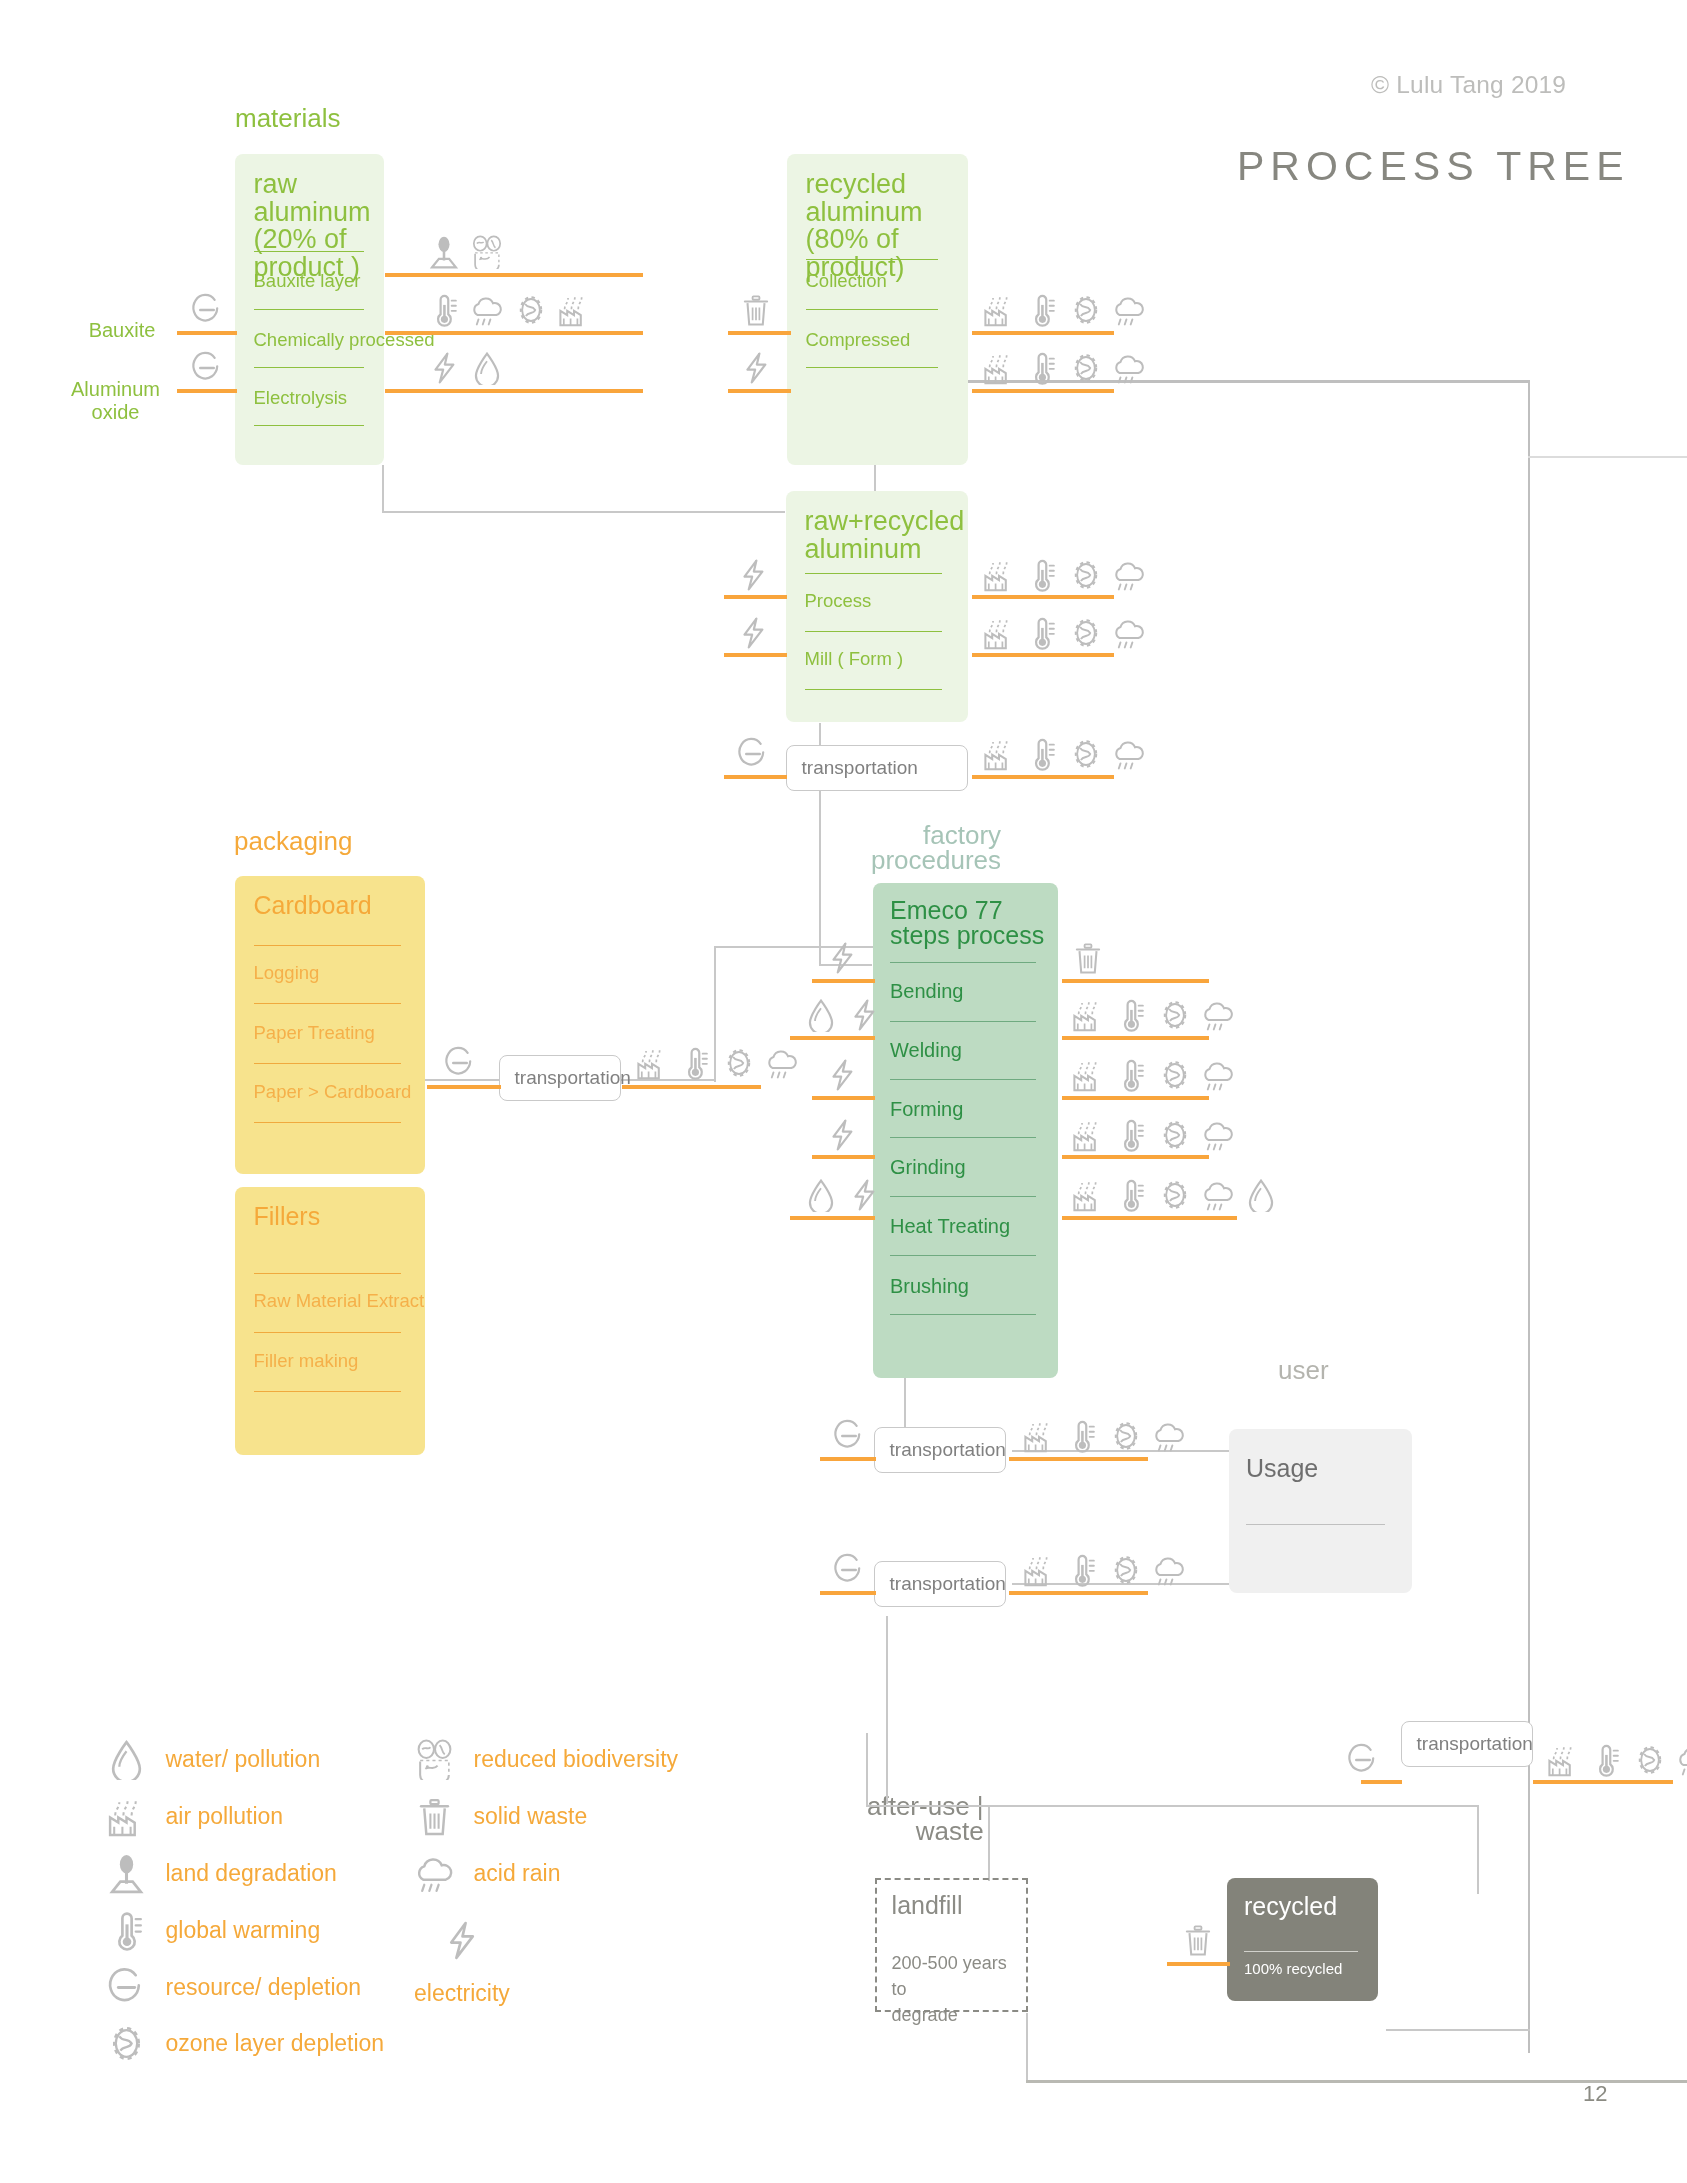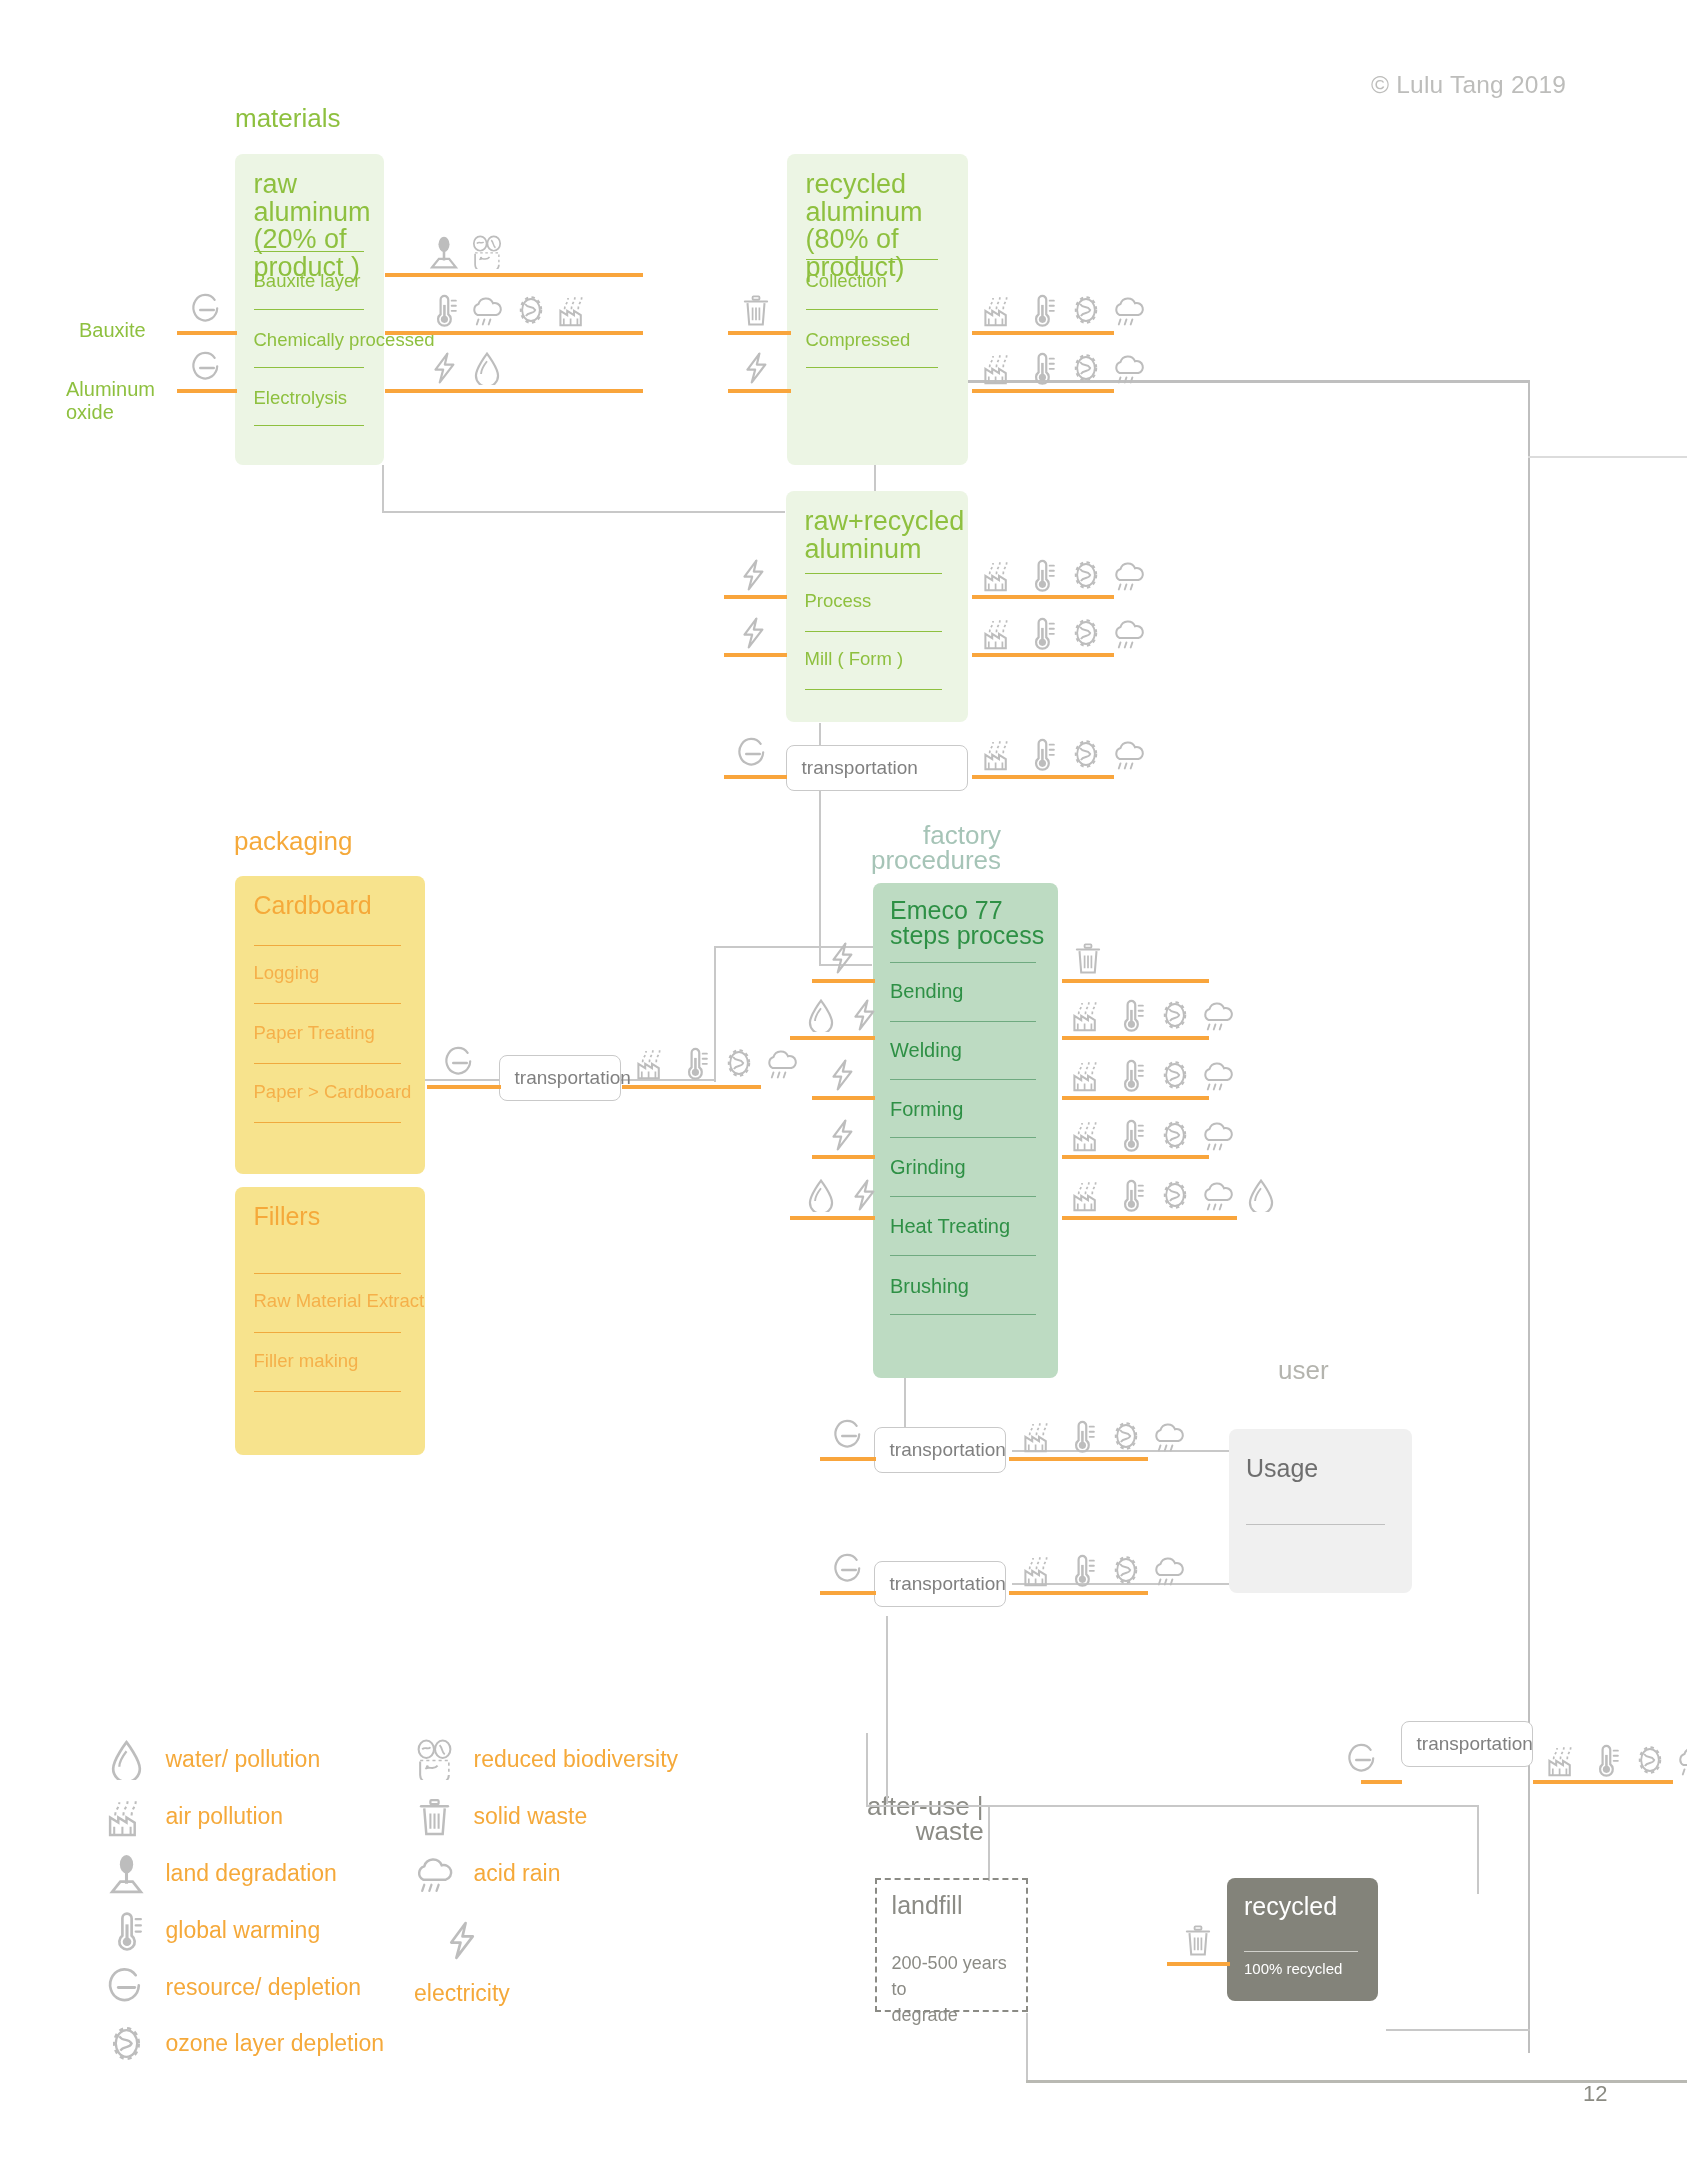--- a/index.html
+++ b/index.html
@@ -62,38 +62,39 @@
 
   
   .orule{position:absolute;height:0;border-top:4.6px solid #f9a53c;}
 
   
   .conn{position:absolute;background:#c8c8c8;}
   .conn-h{height:2px;}
   .conn-v{width:2px;}
 
   
-  .side-label{position:absolute;color:#8ec03f;font-size:20px;text-align:left;white-space:pre-line;line-height:1.15;}
+  .side-label{position:absolute;color:#8ec03f;font-size:20px;text-align:center;white-space:pre-line;line-height:1.15;}
 
   
   .iconrow{position:absolute;display:flex;align-items:flex-end;gap:9.3px;}
   .ico{display:block;}
   .ico svg{display:block;}
 
   
   #legend{position:absolute;left:106px;top:1739px;}
   .leg-item{position:absolute;display:flex;align-items:center;gap:18.5px;}
   .leg-item .leg-txt{font-size:23px;color:#f5a93a;white-space:nowrap;}
 </style>
 </head>
 <body>
 
 <div id="page">
 
   <div class="abs" id="copyright">© Lulu Tang 2019</div>
+  <div class="abs" id="title">PROCESS TREE</div>
   <div class="abs" id="pagenum">12</div>
 
   <div class="abs section-label" id="lab-materials">materials</div>
   <div class="abs section-label" id="lab-packaging">packaging</div>
   <div class="abs section-label" id="lab-factory">factory
 procedures</div>
   <div class="abs section-label" id="lab-user">user</div>
   <div class="abs section-label" id="lab-afteruse">after-use |
 waste</div>
 

